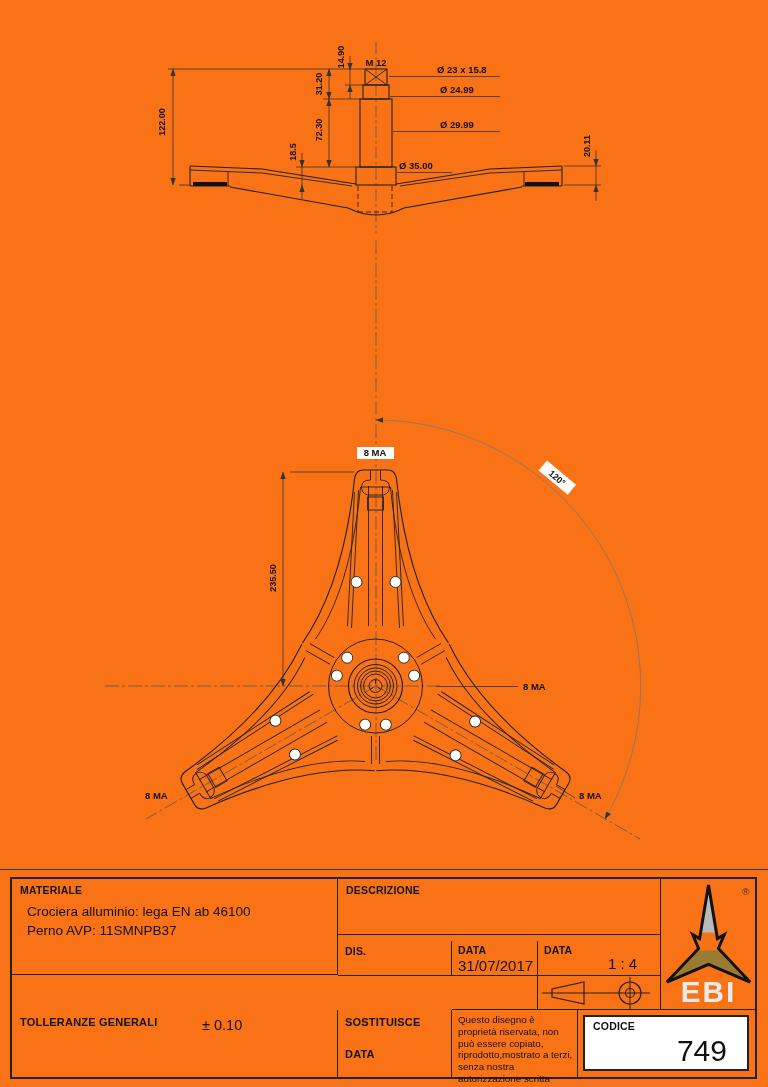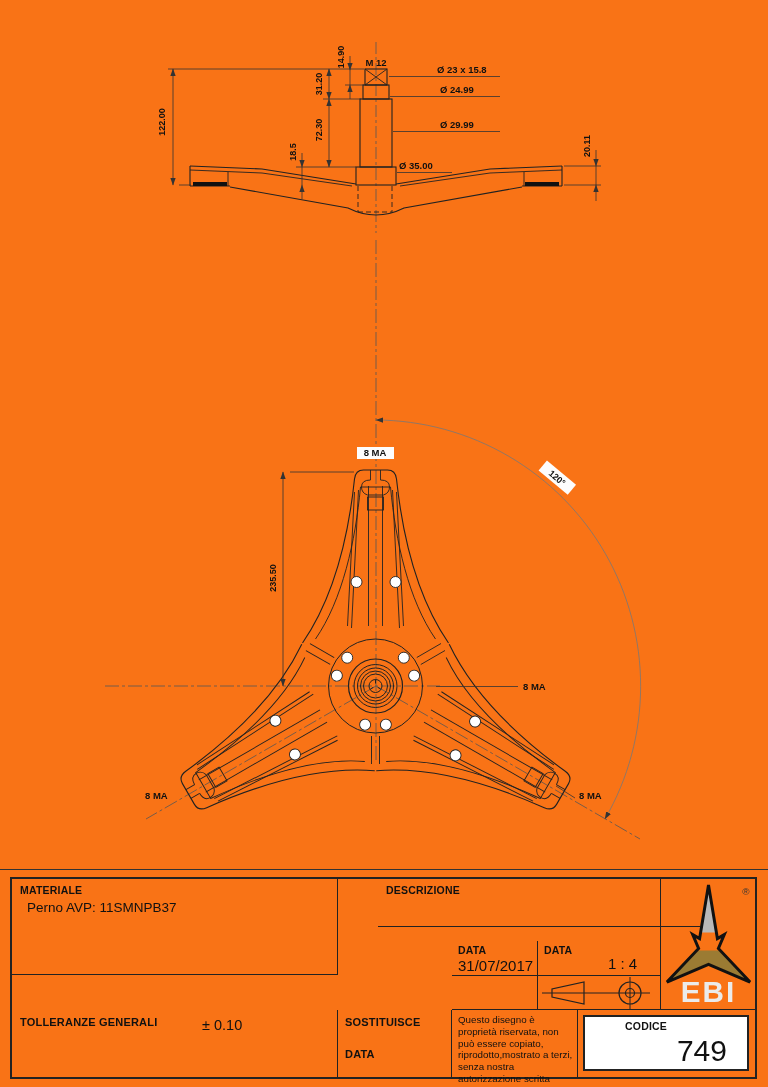--- a/index.html
+++ b/index.html
@@ -12,21 +12,21 @@
   
   #rule-top{position:absolute;left:0;top:869px;width:768px;height:0;border-top:1.5px solid #333;}
   #tblock{position:absolute;left:10px;top:877px;width:747px;height:202px;border:2px solid #222;box-sizing:border-box;}
   .cell{position:absolute;box-sizing:border-box;}
   .br{border-right:1.5px solid #222;}
   .bb{border-bottom:1.5px solid #222;}
   .bl{border-left:1.5px solid #222;}
   .lbl{font-size:10.5px;font-weight:600;letter-spacing:.2px;color:#111;}
   .val-md{font-size:13.5px;color:#111;}
   .val-lg{font-size:15px;color:#111;}
-  #codice-box{position:absolute;border:2.5px solid #222;box-sizing:border-box;background:#fff;padding-left:32px;}
+  #codice-box{position:absolute;border:2.5px solid #222;box-sizing:border-box;background:#fff;}
   #codice-num{font-size:30px;color:#111;text-align:right;padding-right:20px;margin-top:2px;}
   .note-txt{font-size:9.8px;line-height:11.8px;color:#111;padding:4px 3px 0 6px;}
 </style>
 </head>
 <body>
 
 <div id="page">
 
 <svg width="768" height="869" viewBox="0 0 768 869">
   <defs>
@@ -187,32 +187,36 @@
   </g>
 </svg>
 
 
 <div id="rule-top"></div>
 
 <div id="tblock">
 
   <div class="cell br bb" style="left:0;top:0;width:326px;height:96px;">
     <div class="lbl" style="margin:5px 0 0 8px;">MATERIALE</div>
+    <div class="val-md" style="margin:8px 0 0 15px;">Crociera alluminio: lega EN ab 46100</div>
     <div class="val-md" style="margin:4px 0 0 15px;">Perno AVP: 11SMNPB37</div>
   </div>
 
   <div class="cell br" style="left:0;top:131px;width:326px;height:67px;">
     <div class="lbl" style="position:absolute;left:8px;top:6px;font-size:11px;">TOLLERANZE GENERALI</div>
     <div style="position:absolute;left:190px;top:7px;font-size:14.5px;">± 0.10</div>
   </div>
 
-  <div class="cell bb" style="left:326px;top:0;width:322px;height:48px;margin-left:40px;">
+  <div class="cell bb" style="left:326px;top:0;width:322px;height:56px;">
     <div class="lbl" style="margin:5px 0 0 8px;">DESCRIZIONE</div>
   </div>
 
+  <div class="cell br bb" style="left:326px;top:62px;width:114px;height:35px;">
+    <div class="lbl" style="margin:4px 0 0 7px;">DIS.</div>
+  </div>
   <div class="cell br bb" style="left:440px;top:62px;width:86px;height:35px;">
     <div class="lbl" style="margin:3px 0 0 6px;">DATA</div>
     <div class="val-lg" style="margin:1px 0 0 6px;">31/07/2017</div>
   </div>
   <div class="cell bb" style="left:526px;top:62px;width:122px;height:35px;">
     <div class="lbl" style="margin:3px 0 0 6px;">DATA</div>
     <div class="val-lg" style="position:absolute;left:70px;top:14px;">1 : 4</div>
   </div>
 
   <div class="cell br bb" style="left:440px;top:97px;width:86px;height:34px;"></div>

